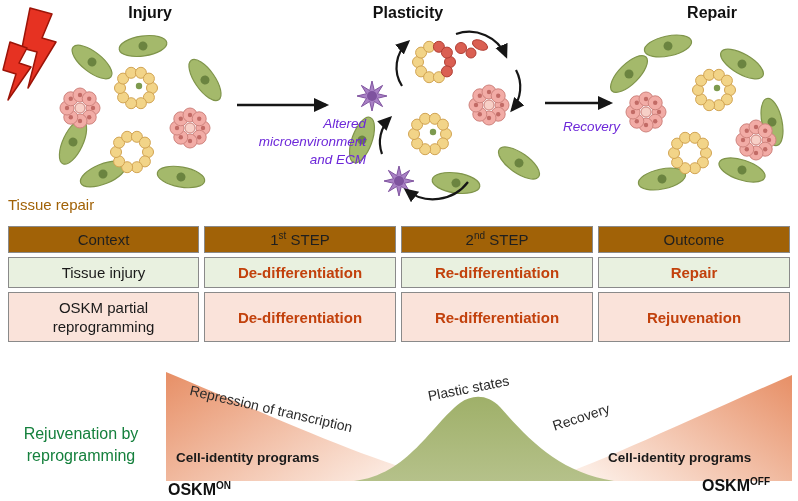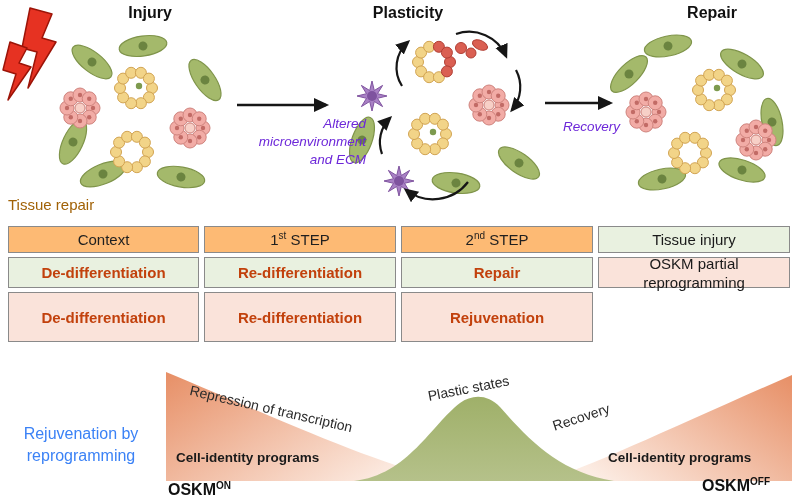--- a/index.html
+++ b/index.html
@@ -10,29 +10,29 @@
   .stage-label { position:absolute; font-weight:bold; font-size:16px; text-align:center; color:#111; }
   .arrow-label { position:absolute; font-size:13.5px; line-height:18px; text-align:right; white-space:pre-line; color:#6d28d9;font-style:italic; }
 
   .section-title { position:absolute; left:8px; top:196px; font-size:15px; color:#a16207; }
 
   .tbl { position:absolute; left:8px; top:226px; width:783px; display:grid;
          grid-template-columns:191px 192px 192px 192px; grid-template-rows:27px 31px 50px;
          column-gap:5px; row-gap:4px; }
   .cell { border:1px solid #8a8a8a; display:flex; align-items:center; justify-content:center;
           font-size:15px; text-align:center; background:#fff; }
-  .cell.hdr { background:#fdba74; font-weight:500; color:#1f1f1f; }
+  .cell.hdr { background:#a16207; font-weight:500; color:#1f1f1f; }
   .cell.g { background:#e9f1e0; }
   .cell.p { background:#fae3da; }
   .val { color:#c2410c; font-weight:bold; }
   .ml { white-space:pre-line; line-height:19px; }
   sup { font-size:10px; line-height:0; vertical-align:super; }
 
   .rejuv-title { position:absolute; left:2px; top:423px; width:158px; text-align:center;
-                 font-size:16px; line-height:22px; white-space:pre-line; color:#3b82f6; }
+                 font-size:16px; line-height:22px; white-space:pre-line; color:#15803d; }
   .bottom-art { position:absolute; left:160px; top:366px; }
   .rot { position:absolute; font-size:14px; color:#2a2a2a; white-space:nowrap; transform-origin:left center; }
   .ciprog { position:absolute; font-size:13.5px; font-weight:bold; color:#1a1a1a; white-space:nowrap; }
   .oskm { position:absolute; font-size:16px; font-weight:bold; color:#111; white-space:nowrap; }
 </style>
 </head>
 <body>
 
 <div class="canvas">
 
@@ -173,20 +173,21 @@
 
   <div class="tbl">
 
     <div class="cell hdr">Context</div>
     <div class="cell hdr">
       <span><span>1</span><sup>st</sup><span> STEP</span></span>
     </div>
     <div class="cell hdr">
       <span><span>2</span><sup>nd</sup><span> STEP</span></span>
     </div>
+    <div class="cell hdr">Outcome</div>
 
     <div class="cell g">Tissue injury</div>
     <div class="cell g val">De-differentiation</div>
     <div class="cell g val">Re-differentiation</div>
     <div class="cell g val">Repair</div>
 
     <div class="cell p ml">OSKM partial
 reprogramming</div>
     <div class="cell p val">De-differentiation</div>
     <div class="cell p val">Re-differentiation</div>

